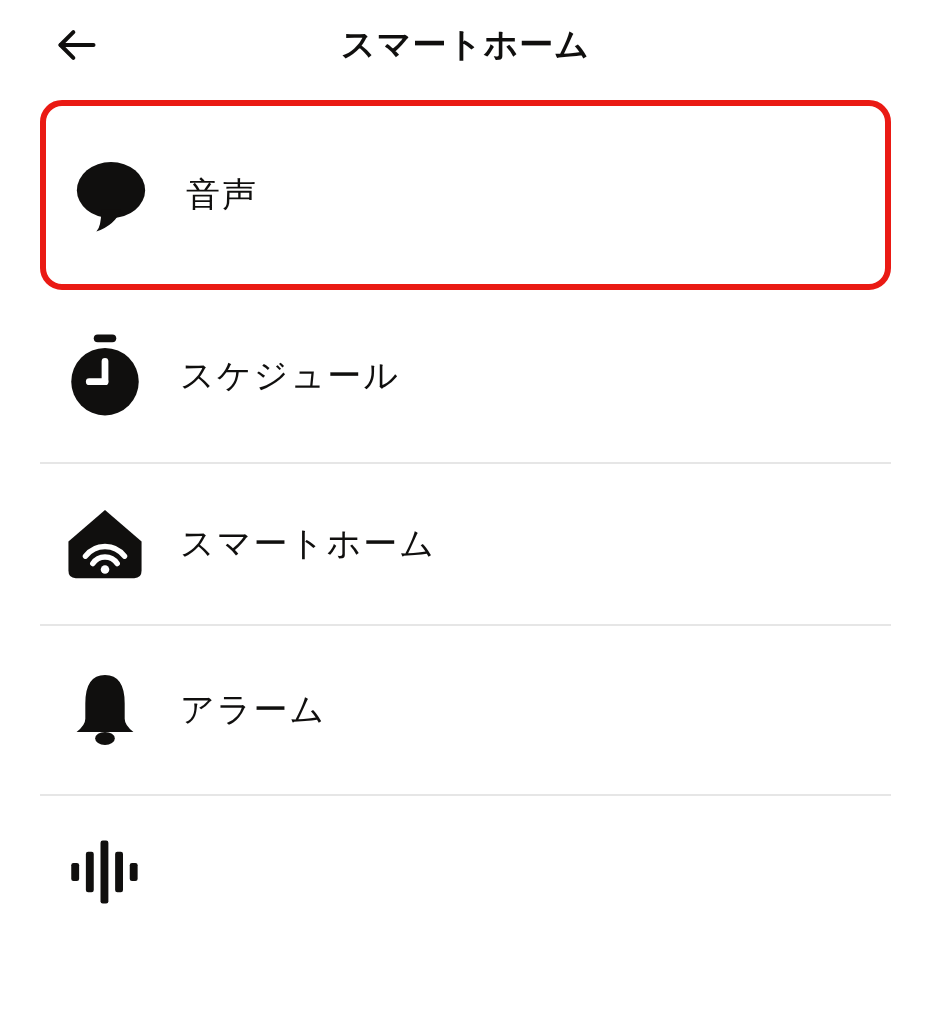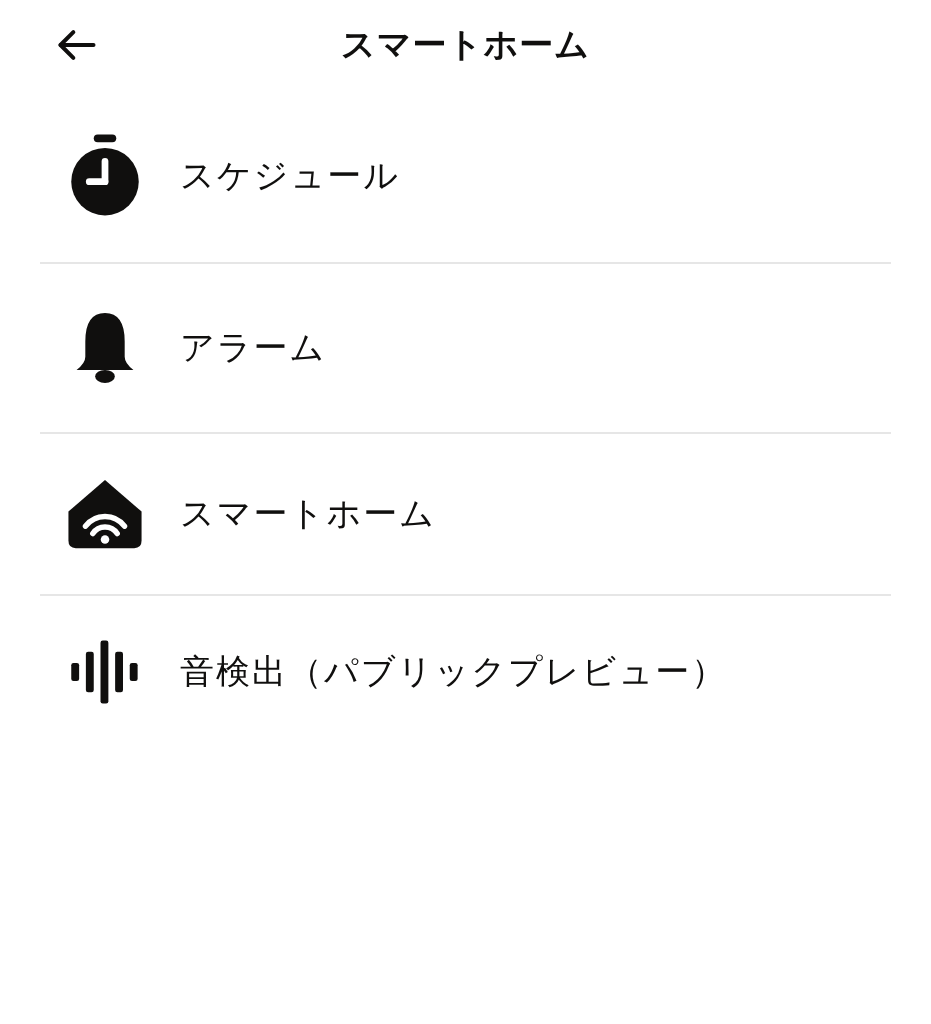--- a/index.html
+++ b/index.html
@@ -71,61 +71,69 @@
     <svg width="44" height="44" viewBox="0 0 24 24" fill="none" stroke="#100f0e" stroke-width="2.2" stroke-linecap="round" stroke-linejoin="round">
       <line x1="21" y1="12" x2="3" y2="12"></line>
       <polyline points="10 19 3 12 10 5"></polyline>
     </svg>
   </div>
   <div class="title">スマートホーム</div>
 </div>
 
 <div class="list">
 
+  <div class="item highlighted">
+    <div class="icon-wrap">
+      <svg width="78" height="78" viewBox="0 0 64 64" fill="#100f0e">
+        <ellipse cx="32" cy="28" rx="28" ry="23"></ellipse>
+        <path d="M 24 44 Q 24 58 20 62 Q 36 56 40 44 Z"></path>
+      </svg>
+    </div>
+    <div class="label">音声</div>
+  </div>
 
   <div class="item">
     <div class="icon-wrap">
       <svg width="72" height="84" viewBox="0 0 64 74" fill="#100f0e">
         <rect x="22" y="0" width="20" height="7" rx="3.5"></rect>
         <circle cx="32" cy="42" r="30"></circle>
         <line x1="32" y1="42" x2="32" y2="24" stroke="#fff" stroke-width="6" stroke-linecap="round"></line>
         <line x1="32" y1="42" x2="18" y2="42" stroke="#fff" stroke-width="6" stroke-linecap="round"></line>
       </svg>
     </div>
     <div class="label">スケジュール</div>
-  </div>
-
-  <div class="item">
-    <div class="icon-wrap">
-      <svg width="70" height="80" viewBox="0 0 64 72" fill="#100f0e">
-        <path d="M 32 4 Q 14 4 14 30 L 14 44 Q 14 50 6 56 L 58 56 Q 50 50 50 44 L 50 30 Q 50 4 32 4 Z"></path>
-        <ellipse cx="32" cy="62" rx="9" ry="6"></ellipse>
-      </svg>
-    </div>
-    <div class="label">アラーム</div>
   </div>
 
   <div class="item">
     <div class="icon-wrap">
       <svg width="78" height="72" viewBox="0 0 64 56" fill="#100f0e">
         <path d="M 32 0 L 62 26 L 62 50 Q 62 56 56 56 L 8 56 Q 2 56 2 50 L 2 26 Z"></path>
         <path d="M 16 38 A 20 20 0 0 1 48 38" stroke="#fff" stroke-width="4.5" fill="none" stroke-linecap="round"></path>
         <path d="M 22 44 A 12 12 0 0 1 42 44" stroke="#fff" stroke-width="4.5" fill="none" stroke-linecap="round"></path>
         <circle cx="32" cy="49" r="3.5" fill="#fff"></circle>
       </svg>
     </div>
     <div class="label">スマートホーム</div>
   </div>
 
   <div class="item">
     <div class="icon-wrap">
+      <svg width="70" height="80" viewBox="0 0 64 72" fill="#100f0e">
+        <path d="M 32 4 Q 14 4 14 30 L 14 44 Q 14 50 6 56 L 58 56 Q 50 50 50 44 L 50 30 Q 50 4 32 4 Z"></path>
+        <ellipse cx="32" cy="62" rx="9" ry="6"></ellipse>
+      </svg>
+    </div>
+    <div class="label">アラーム</div>
+  </div>
+
+  <div class="item">
+    <div class="icon-wrap">
       <svg width="72" height="64" viewBox="0 0 64 56" fill="#100f0e">
         <rect x="2" y="20" width="7" height="16" rx="2"></rect>
         <rect x="15" y="10" width="7" height="36" rx="2"></rect>
         <rect x="28" y="0" width="7" height="56" rx="2"></rect>
         <rect x="41" y="10" width="7" height="36" rx="2"></rect>
         <rect x="54" y="20" width="7" height="16" rx="2"></rect>
       </svg>
     </div>
-    <div class="label">音検出（パブリックプレビュー）</div>
   </div>
 
 </div>
 
 </body></html>

